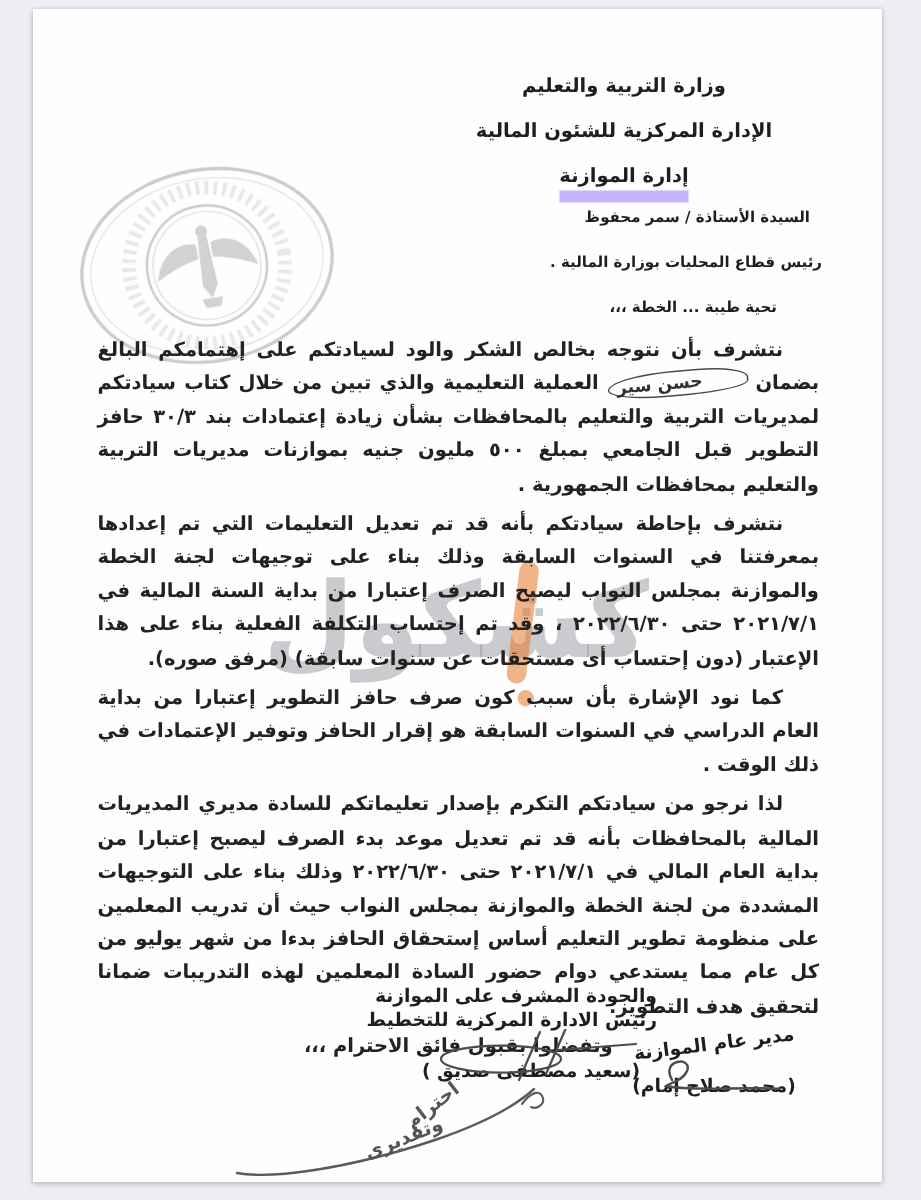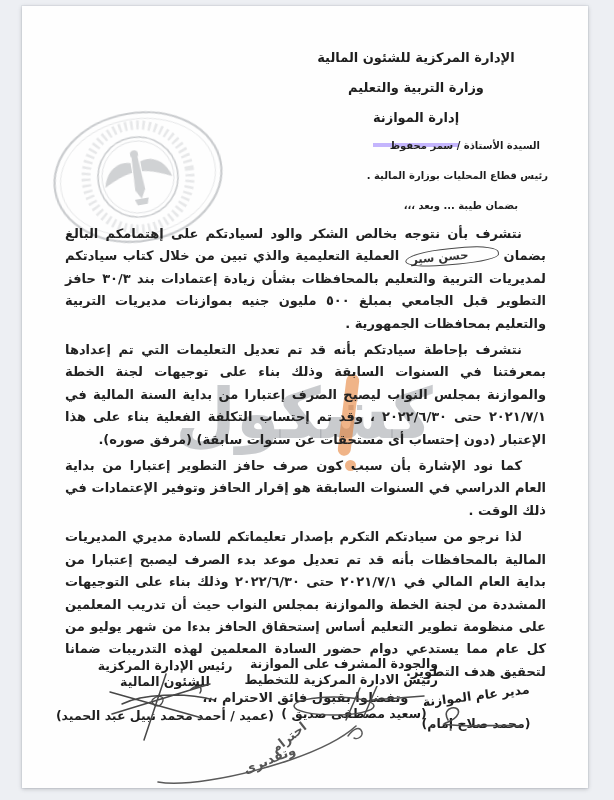--- a/index.html
+++ b/index.html
@@ -11,21 +11,21 @@
   .page{
     position:absolute;left:22px;top:6px;width:566px;height:782px;
     background:#fefefe;
     box-shadow:0 1px 4px rgba(60,65,75,.30), 0 0 0 1px rgba(120,125,135,.08);
     direction:rtl;
     color:#1e1e1e;
   }
   
   .doc-header{position:absolute;top:44px;right:56px;width:232px;text-align:center;}
   .doc-header .hline{font-size:13px;font-weight:bold;margin-bottom:15px;white-space:nowrap;}
-  .doc-header .underlined{display:inline-block;border-bottom:4px solid #c4b5fd;padding-bottom:18px;}
+  .doc-header .underlined{display:inline-block;border-bottom:8px solid #c4b5fd;padding-bottom:2px;}
   .abs-line{position:absolute;font-size:10px;font-weight:bold;white-space:nowrap;}
   .recipient-name{top:134px;right:48px;}
   .recipient-title{top:164px;right:40px;}
   .salutation{top:194px;right:70px;}
   
   .doc-body{
     position:absolute;top:217px;right:42px;width:481px;
     font-size:13px;line-height:22.4px;text-align:justify;font-weight:bold;color:#222;
     z-index:3;
   }
@@ -93,28 +93,28 @@
     </g>
   </svg>
 
   <div class="watermark">
     <div class="wm-text">كشكول</div>
     <div class="wm-accent"></div>
     <div class="wm-accent-dot"></div>
   </div>
 
   <div class="doc-header">
+    <div class="hline">وزارة التربية والتعليم</div>
     <div class="hline">الإدارة المركزية للشئون المالية</div>
-    <div class="hline">وزارة التربية والتعليم</div>
     <div class="hline"><span class="underlined">إدارة الموازنة</span></div>
   </div>
 
   <div class="abs-line recipient-name">السيدة الأستاذة / سمر محفوظ</div>
   <div class="abs-line recipient-title">رئيس قطاع المحليات بوزارة المالية .</div>
-  <div class="abs-line salutation">بضمان طيبة ... وبعد ،،،</div>
+  <div class="abs-line salutation">تحية طيبة ... الخطة ،،،</div>
 
   <div class="doc-body">
     <p><span>نتشرف بأن نتوجه بخالص الشكر والود لسيادتكم على إهتمامكم البالغ بضمان</span>
       <span class="hand-correction">حسن سير</span>
       <span>العملية التعليمية والذي تبين من خلال كتاب سيادتكم لمديريات التربية والتعليم بالمحافظات بشأن زيادة إعتمادات بند ٣٠/٣ حافز التطوير قبل الجامعي بمبلغ ٥٠٠ مليون جنيه بموازنات مديريات التربية والتعليم بمحافظات الجمهورية .</span></p>
     <p>نتشرف بإحاطة سيادتكم بأنه قد تم تعديل التعليمات التي تم إعدادها بمعرفتنا في السنوات السابقة وذلك بناء على توجيهات لجنة الخطة والموازنة بمجلس النواب ليصبح الصرف إعتبارا من بداية السنة المالية في ٢٠٢١/٧/١ حتى ٢٠٢٢/٦/٣٠ ، وقد تم إحتساب التكلفة الفعلية بناء على هذا الإعتبار (دون إحتساب أى مستحقات عن سنوات سابقة) (مرفق صوره).</p>
     <p>كما نود الإشارة بأن سبب كون صرف حافز التطوير إعتبارا من بداية العام الدراسي في السنوات السابقة هو إقرار الحافز وتوفير الإعتمادات في ذلك الوقت .</p>
     <p>لذا نرجو من سيادتكم التكرم بإصدار تعليماتكم للسادة مديري المديريات المالية بالمحافظات بأنه قد تم تعديل موعد بدء الصرف ليصبح إعتبارا من بداية العام المالي في ٢٠٢١/٧/١ حتى ٢٠٢٢/٦/٣٠ وذلك بناء على التوجيهات المشددة من لجنة الخطة والموازنة بمجلس النواب حيث أن تدريب المعلمين على منظومة تطوير التعليم أساس إستحقاق الحافز بدءا من شهر يوليو من كل عام مما يستدعي دوام حضور السادة المعلمين لهذه التدريبات ضمانا لتحقيق هدف التطوير.</p>
     <p class="closing-line">وتفضلوا بقبول فائق الاحترام ،،،</p>
   </div>
@@ -130,29 +130,20 @@
   <div class="sig-col sig-planning">
     <div class="sig-title">والجودة المشرف على الموازنة</div>
     <div class="sig-title">رئيس الادارة المركزية للتخطيط</div>
     <svg class="sig-svg" style="left:12px;top:30px;" width="150" height="36" viewBox="0 0 150 36">
       <ellipse cx="52" cy="20" rx="40" ry="9" fill="none" stroke="#4c4c4c" stroke-width="1.5"></ellipse>
       <path d="M78,2 L64,34 M95,0 L82,30 M90,14 L142,10" fill="none" stroke="#4c4c4c" stroke-width="1.5" stroke-linecap="round"></path>
     </svg>
     <div class="sig-name" style="margin-top:18px;">(سعيد مصطفى صديق )</div>
   </div>
 
-  <div class="sig-col sig-financial">
-    <div class="sig-title">رئيس الإدارة المركزية</div>
-    <div class="sig-title">للشئون المالية</div>
-    <svg class="sig-svg" style="left:40px;top:8px;" width="150" height="80" viewBox="0 0 150 80">
-      <path d="M20,48 L118,18 M18,26 L110,52 M74,8 L52,74 M30,38 C50,28 92,26 122,34 M98,24 C104,18 112,20 108,27" fill="none" stroke="#474747" stroke-width="1.5" stroke-linecap="round"></path>
-      <path d="M60,34 C66,28 74,30 70,37 C67,42 60,40 60,34" fill="none" stroke="#474747" stroke-width="1.3"></path>
-    </svg>
-    <div class="sig-name" style="margin-top:18px;">(عميد / أحمد محمد نبيل عبد الحميد)</div>
-  </div>
 
   <div class="scrawl">
     <svg width="250" height="66" viewBox="0 0 250 66" style="position:absolute;left:0;top:0;">
       <path d="M18,60 C40,64 90,58 150,38 C185,26 205,14 216,4" fill="none" stroke="#5a5a5a" stroke-width="1.6" stroke-linecap="round"></path>
       <path d="M208,14 C214,6 220,4 222,10 C223,14 218,18 214,16" fill="none" stroke="#5a5a5a" stroke-width="1.4" stroke-linecap="round"></path>
     </svg>
     <span class="hw hw1">احترام</span>
     <span class="hw hw2">وتقديرى</span>
   </div>
 

